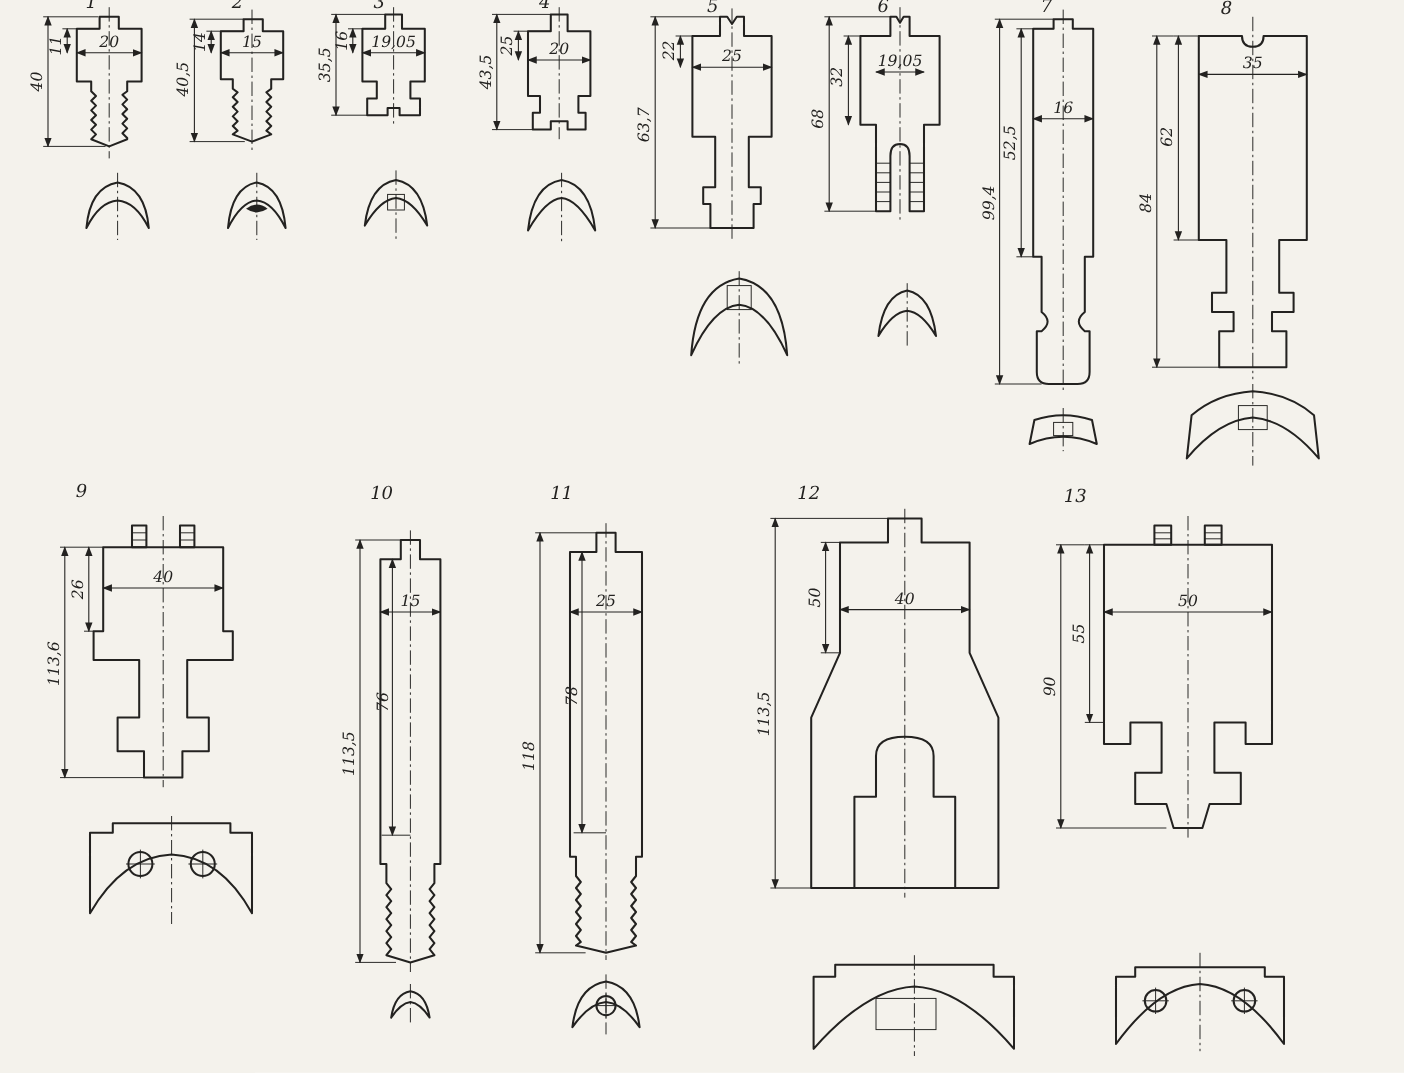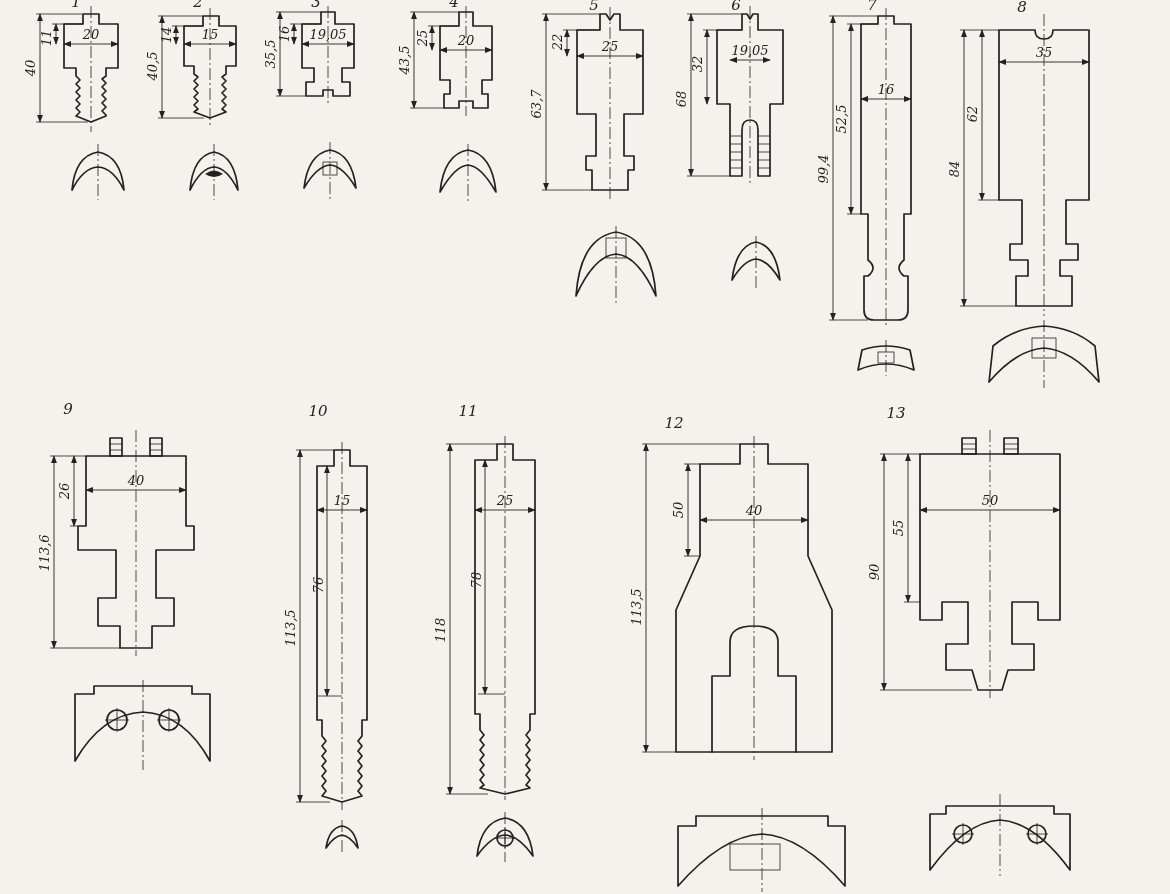--- a/index.html
+++ b/index.html
@@ -310,21 +310,21 @@
   <g>
     <line class="cl" x1="77" y1="412" x2="77" y2="462"></line>
     <path class="outline" d="M49,456 Q53,422 77,418 Q101,422 105,456 Q91,436 77,435 Q63,436 49,456 Z"></path>
     <circle class="outline" cx="77" cy="438" r="8"></circle>
     <line class="thin" x1="67" y1="438" x2="87" y2="438"></line>
           <line class="thin" x1="77" y1="428" x2="77" y2="448"></line>
   </g>
 </svg>
 </div>
 
-<div class="fig" style="left:612px;top:412px">
+<div class="fig" style="left:612px;top:400px">
 <svg width="250" height="480" viewBox="0 0 250 480">
   <text class="numtxt" x="62" y="16" text-anchor="middle">12</text>
   <line class="cl" x1="142" y1="24" x2="142" y2="348"></line>
   <path class="outline" d="M128,32 H156 V52 H196 V144 L220,198 V340 H64 V198 L88,144 V52 H128 Z"></path>
   <path class="outline" d="M100,340 V264 H118 V230 Q118,214 142,214 Q166,214 166,230 V264 H184 V340"></path>
   <g>
     <line class="dim" x1="88" y1="108" x2="196" y2="108" marker-start="url(#arr)" marker-end="url(#arr)"></line>
     <text class="dimtxt" x="142" y="103" text-anchor="middle">40</text>
     <line class="thin" x1="72" y1="52" x2="88" y2="52"></line>
     <line class="thin" x1="72" y1="144" x2="88" y2="144"></line>

